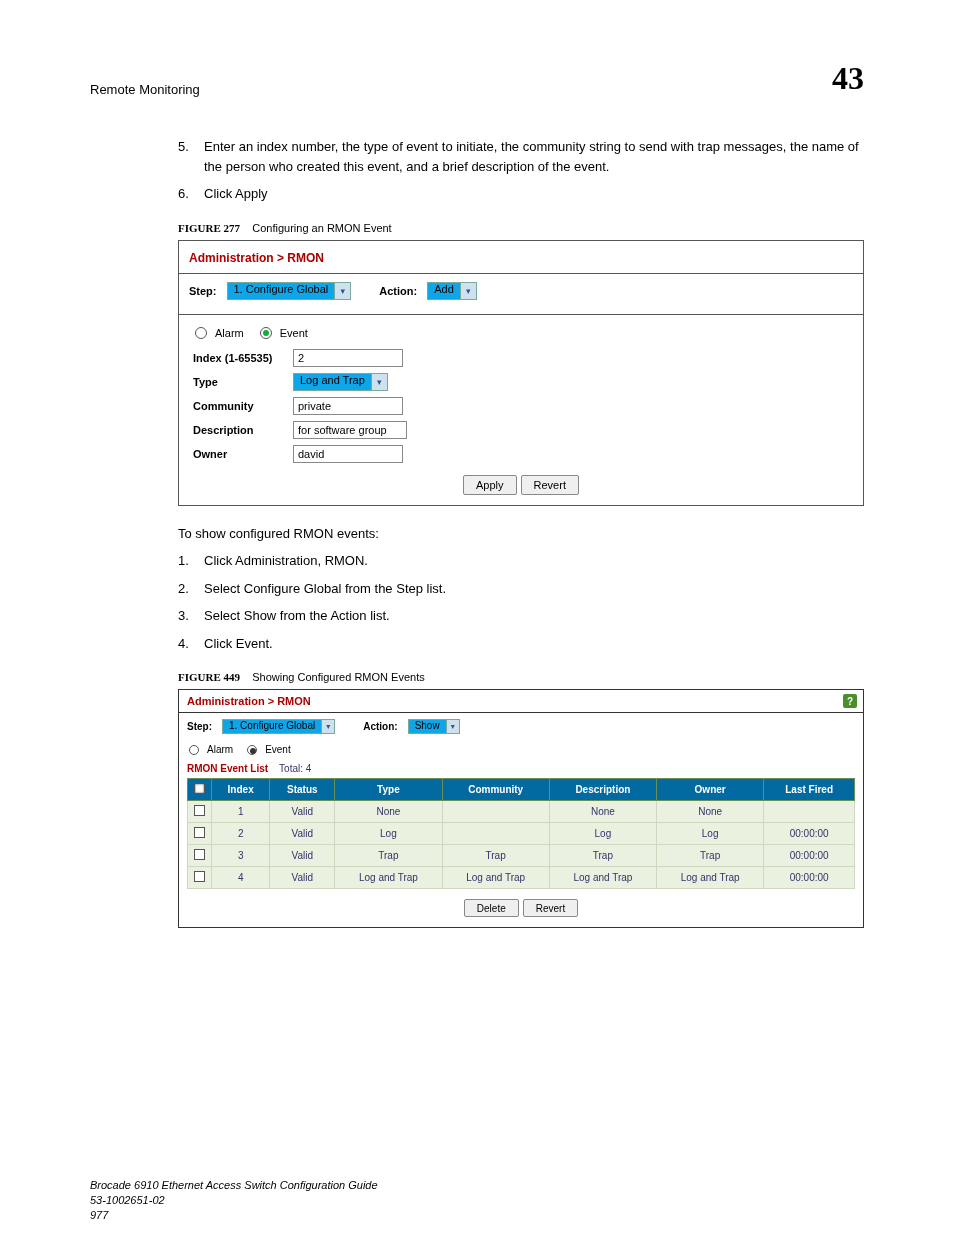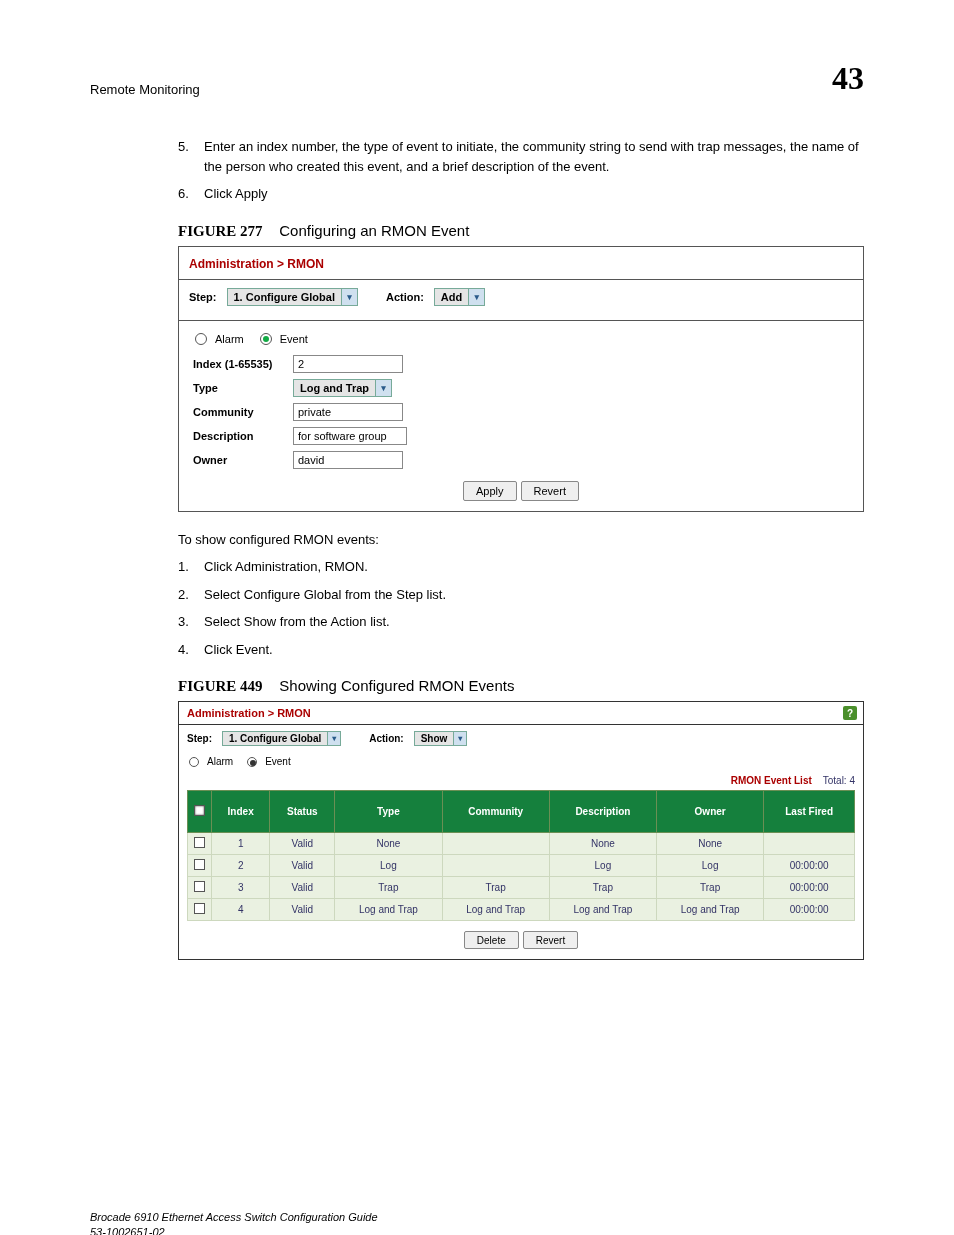--- a/index.html
+++ b/index.html
@@ -12,53 +12,53 @@
     font-size: 13px;
     width: 954px;
   }
   .header-row { display:flex; justify-content:space-between; align-items:flex-end; margin-bottom:40px; }
   .header-left { font-size:13px; padding-top:6px; }
   .header-right { font-size:32px; font-weight:bold; font-family: Georgia, 'Times New Roman', serif; }
   .content { margin-left: 88px; }
   .ol-item { display:flex; margin:8px 0; line-height:1.5; }
   .ol-num { width:26px; flex-shrink:0; }
   .ol-text { flex:1; }
-  .fig-caption { margin:18px 0 6px 0; font-size:15px; }
+  .fig-caption { margin:18px 0 6px 0; font-size:11px; }
   .fig-caption .fig-label { font-family: Georgia, 'Times New Roman', serif; font-weight:bold; }
   .panel { border:1px solid #555; padding:6px 10px 10px 10px; font-size:11px; font-family:"Trebuchet MS", Arial, sans-serif; }
   .panel .breadcrumb { color:#a00; font-weight:bold; margin:4px 0 8px 0; font-size:12px; }
   .sub-panel { border:1px solid #555; border-right:none; border-bottom:none; border-left:none; padding:8px 0 6px 0; margin:0 -10px; padding-left:10px; padding-right:10px; }
   .step-row { display:flex; align-items:center; gap:10px; font-weight:bold; }
   .step-row .lbl { font-weight:bold; }
-  .fake-select { display:inline-flex; align-items:center; border:1px solid #7a9; background:#e5e5e5; height:18px; font-weight:bold; font-size:11px; }
+  .fake-select { display:inline-flex; align-items:flex-start; border:1px solid #7a9; background:#0ea5e9; height:18px; font-weight:normal; font-size:11px; }
   .fake-select .txt { padding:0 6px; }
   .fake-select .arrow { width:16px; height:16px; background:#cfe0ef; border-left:1px solid #7a9; display:flex; align-items:center; justify-content:center; color:#2a5a8a; font-size:9px; }
   .radio-row { display:flex; align-items:center; gap:16px; margin:12px 0 10px 6px; }
   .radio-item { display:flex; align-items:center; gap:8px; }
   .radio-circle { width:12px; height:12px; border-radius:50%; border:1px solid #555; background:#fff; position:relative; }
   .radio-circle.checked::after { content:""; position:absolute; left:2px; top:2px; width:6px; height:6px; background:#1a4; border-radius:50%; }
   .radio-circle.checked-b::after { content:""; position:absolute; left:2px; top:2px; width:6px; height:6px; background:#333; border-radius:50%; }
   .form-rows { margin:4px 0 2px 4px; }
   .form-row { display:flex; align-items:center; margin:6px 0; }
   .form-row .flabel { width:100px; font-weight:bold; color:#000; }
   .finput { border:1px solid #888; background:#fff; height:18px; padding:0 4px; font-size:11px; width:110px; display:flex; align-items:center; }
   .btn-row { display:flex; justify-content:center; gap:4px; margin-top:12px; }
   .btn { border:1px solid #888; background:#efefef; padding:1px 12px; font-size:11px; height:20px; display:flex; align-items:center; border-radius:2px; }
   hr.inner { border:none; border-top:1px solid #555; margin:8px -10px; }
   
   .panel2 { border:1px solid #333; font-size:10px; font-family:"Trebuchet MS", Arial, sans-serif; }
   .p2-head { display:flex; justify-content:space-between; align-items:center; padding:4px 6px 4px 8px; }
   .p2-head .bc { color:#a00; font-weight:bold; font-size:11px; }
   .help-icon { width:14px; height:14px; background:#4a8f2b; color:#fff; font-weight:bold; font-size:10px; display:flex; align-items:center; justify-content:center; border-radius:2px; }
   .p2-body { border-top:1px solid #333; padding:6px 8px 10px 8px; }
-  .list-title { margin:8px 0 4px 0;text-align:right; }
+  .list-title { margin:8px 0 4px 0; }
   .list-title .t1 { color:#a00; font-weight:bold; }
   .list-title .t2 { color:#336; }
   table.evt { border-collapse:collapse; width:100%; font-size:10px; }
-  table.evt th { background:#15803d; color:#fff; font-weight:bold; padding:14px 6px; border:1px solid #6a8f54; }
+  table.evt th { background:#0369a1; color:#fff; font-weight:bold; padding:4px 6px; border:1px solid #6a8f54; }
   table.evt td { background:#eaf1e1; color:#336; padding:4px 6px; border:1px solid #cdd8be; text-align:center; height:19px; }
   table.evt td.cb, table.evt th.cb { width:24px; }
   .chk { width:11px; height:11px; border:1px solid #555; background:#fff; display:inline-block; }
   .chk.hdr { box-shadow: inset 0 0 2px #333; }
   .para { margin:18px 0 8px 0; font-size:13px; line-height:1.5; }
   .footer { margin-top:250px; display:flex; justify-content:space-between; font-style:italic; font-size:11px; color:#000;flex-direction:column; }
   .footer .fl { line-height:1.4; }
 </style>
 </head>
 <body>

